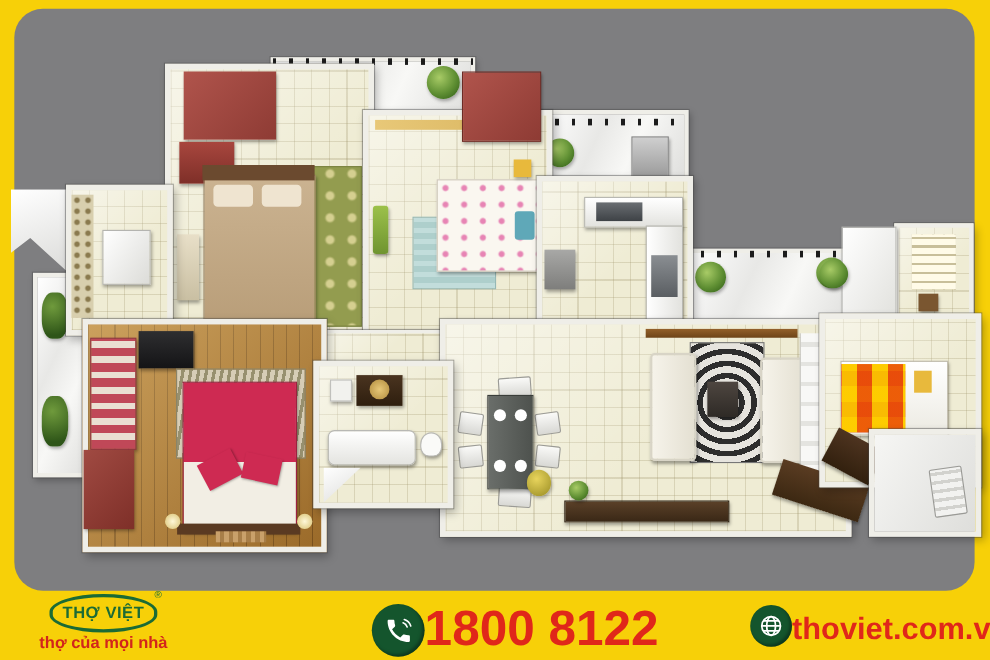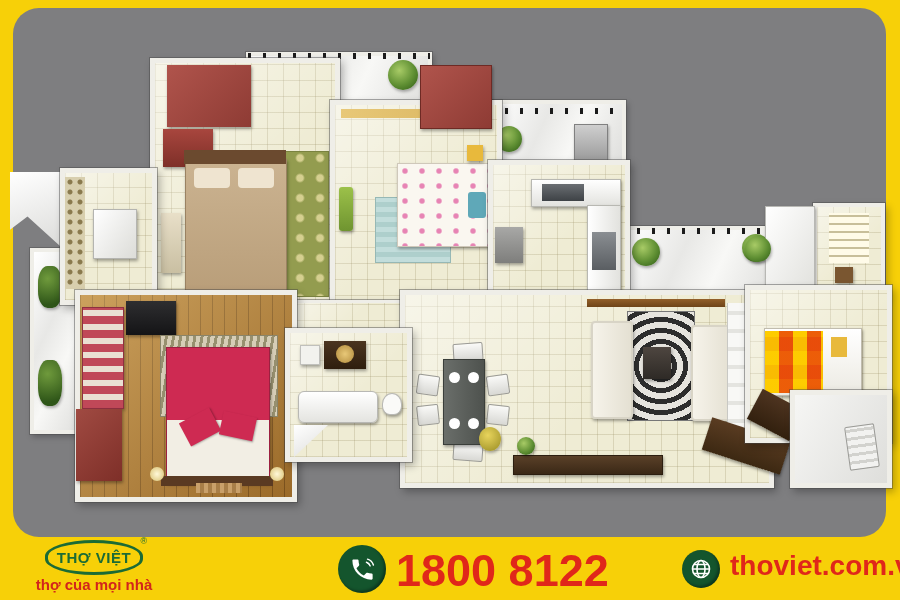--- a/index.html
+++ b/index.html
@@ -63,21 +63,21 @@
   
   #footer{left:0;top:537px;width:900px;height:63px;}
   #logo{left:34px;top:3px;width:120px;text-align:center;color:#1B6B35;}
   #logo-oval{
     display:inline-block;border:3px solid #1B6B35;border-radius:50%/46%;
     padding:6px 9px 5px;position:relative;background:transparent;
   }
   #logo-text{font-size:15px;font-weight:800;letter-spacing:.5px;color:#1B6B35;white-space:nowrap;}
   #logo-reg{position:absolute;right:-7px;top:-7px;font-size:9px;color:#1B6B35;}
   #tagline{margin-top:1px;font-size:15px;font-weight:700;color:#D2251C;}
-  .contact{display:flex;align-items:flex-start;gap:10px;}
+  .contact{display:flex;align-items:flex-end;}
   #phone-group{left:338px;top:8px;}
   #web-group{left:682px;top:13px;}
   .icon-circle{
     border-radius:50%;background:#14552D;display:flex;align-items:center;justify-content:center;
     box-shadow:inset -2px -2px 3px rgba(0,0,0,.35);
   }
   #phone-circle{width:48px;height:48px;}
   #web-circle{width:38px;height:38px;}
   #phone-number{font-size:45px;font-weight:800;color:#E0271A;letter-spacing:0;}
   #website-url{font-size:28px;font-weight:800;color:#E0271A;}

